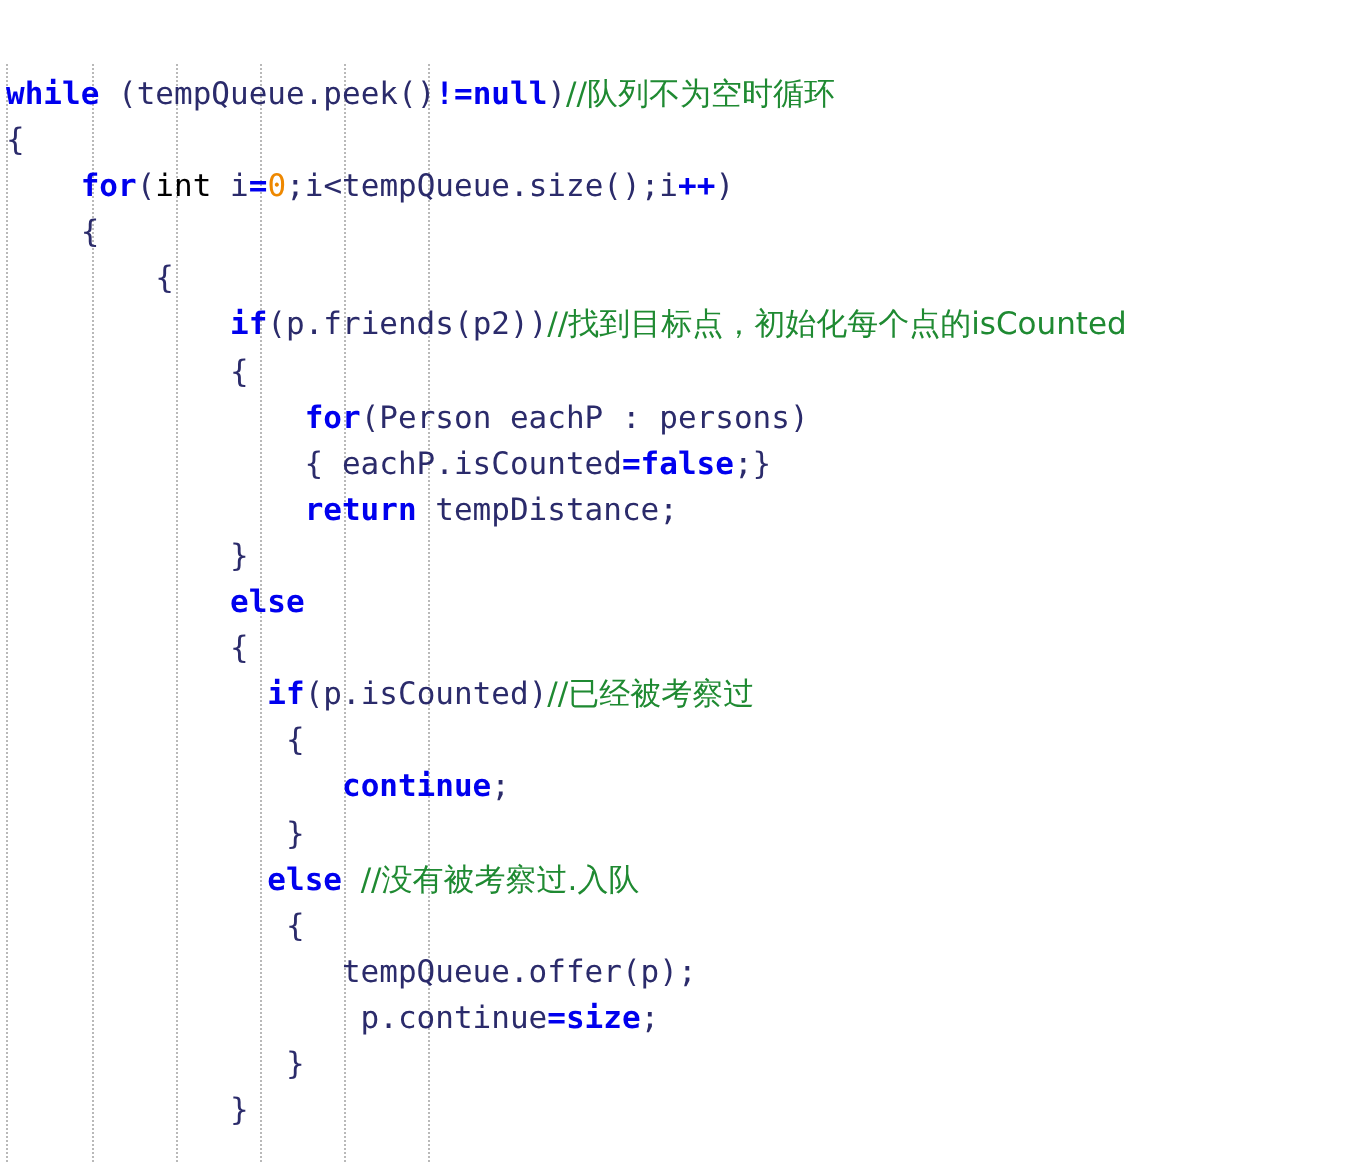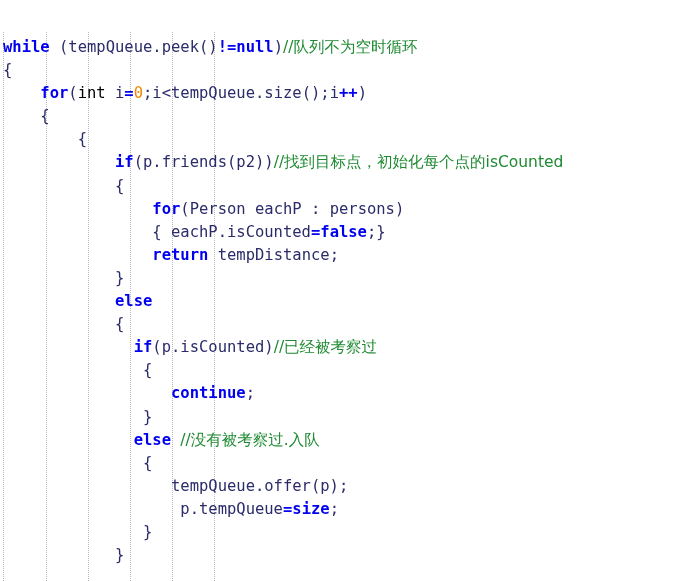--- a/index.html
+++ b/index.html
@@ -93,17 +93,17 @@
       <div class="line"><span class="brc">            }</span></div>
       <div class="line"><span class="id">            </span><span class="kw">else</span></div>
       <div class="line"><span class="brc">            {</span></div>
       <div class="line"><span class="id">              </span><span class="kw">if</span><span class="id">(p.isCounted</span><span class="pun">)</span><span class="cmt cjk">//已经被考察过</span></div>
       <div class="line"><span class="brc">               {</span></div>
       <div class="line"><span class="id">                  </span><span class="kw">continue</span><span class="id">;</span></div>
       <div class="line"><span class="brc">               }</span></div>
       <div class="line"><span class="id">              </span><span class="kw">else</span><span class="id"> </span><span class="cmt cjk">//没有被考察过.入队</span></div>
       <div class="line"><span class="brc">               {</span></div>
       <div class="line"><span class="id">                  tempQueue.offer</span><span class="pun">(p)</span><span class="id">;</span></div>
-      <div class="line"><span class="id">                   p.tempQueue</span><span class="op">=</span><span class="kw">size</span><span class="id">;</span></div>
+      <div class="line"><span class="id">                   p.continue</span><span class="op">=</span><span class="kw">size</span><span class="id">;</span></div>
       <div class="line"><span class="brc">               }</span></div>
       <div class="line"><span class="brc">            }</span></div>
     </div>
 </div>
 
 </body></html>

